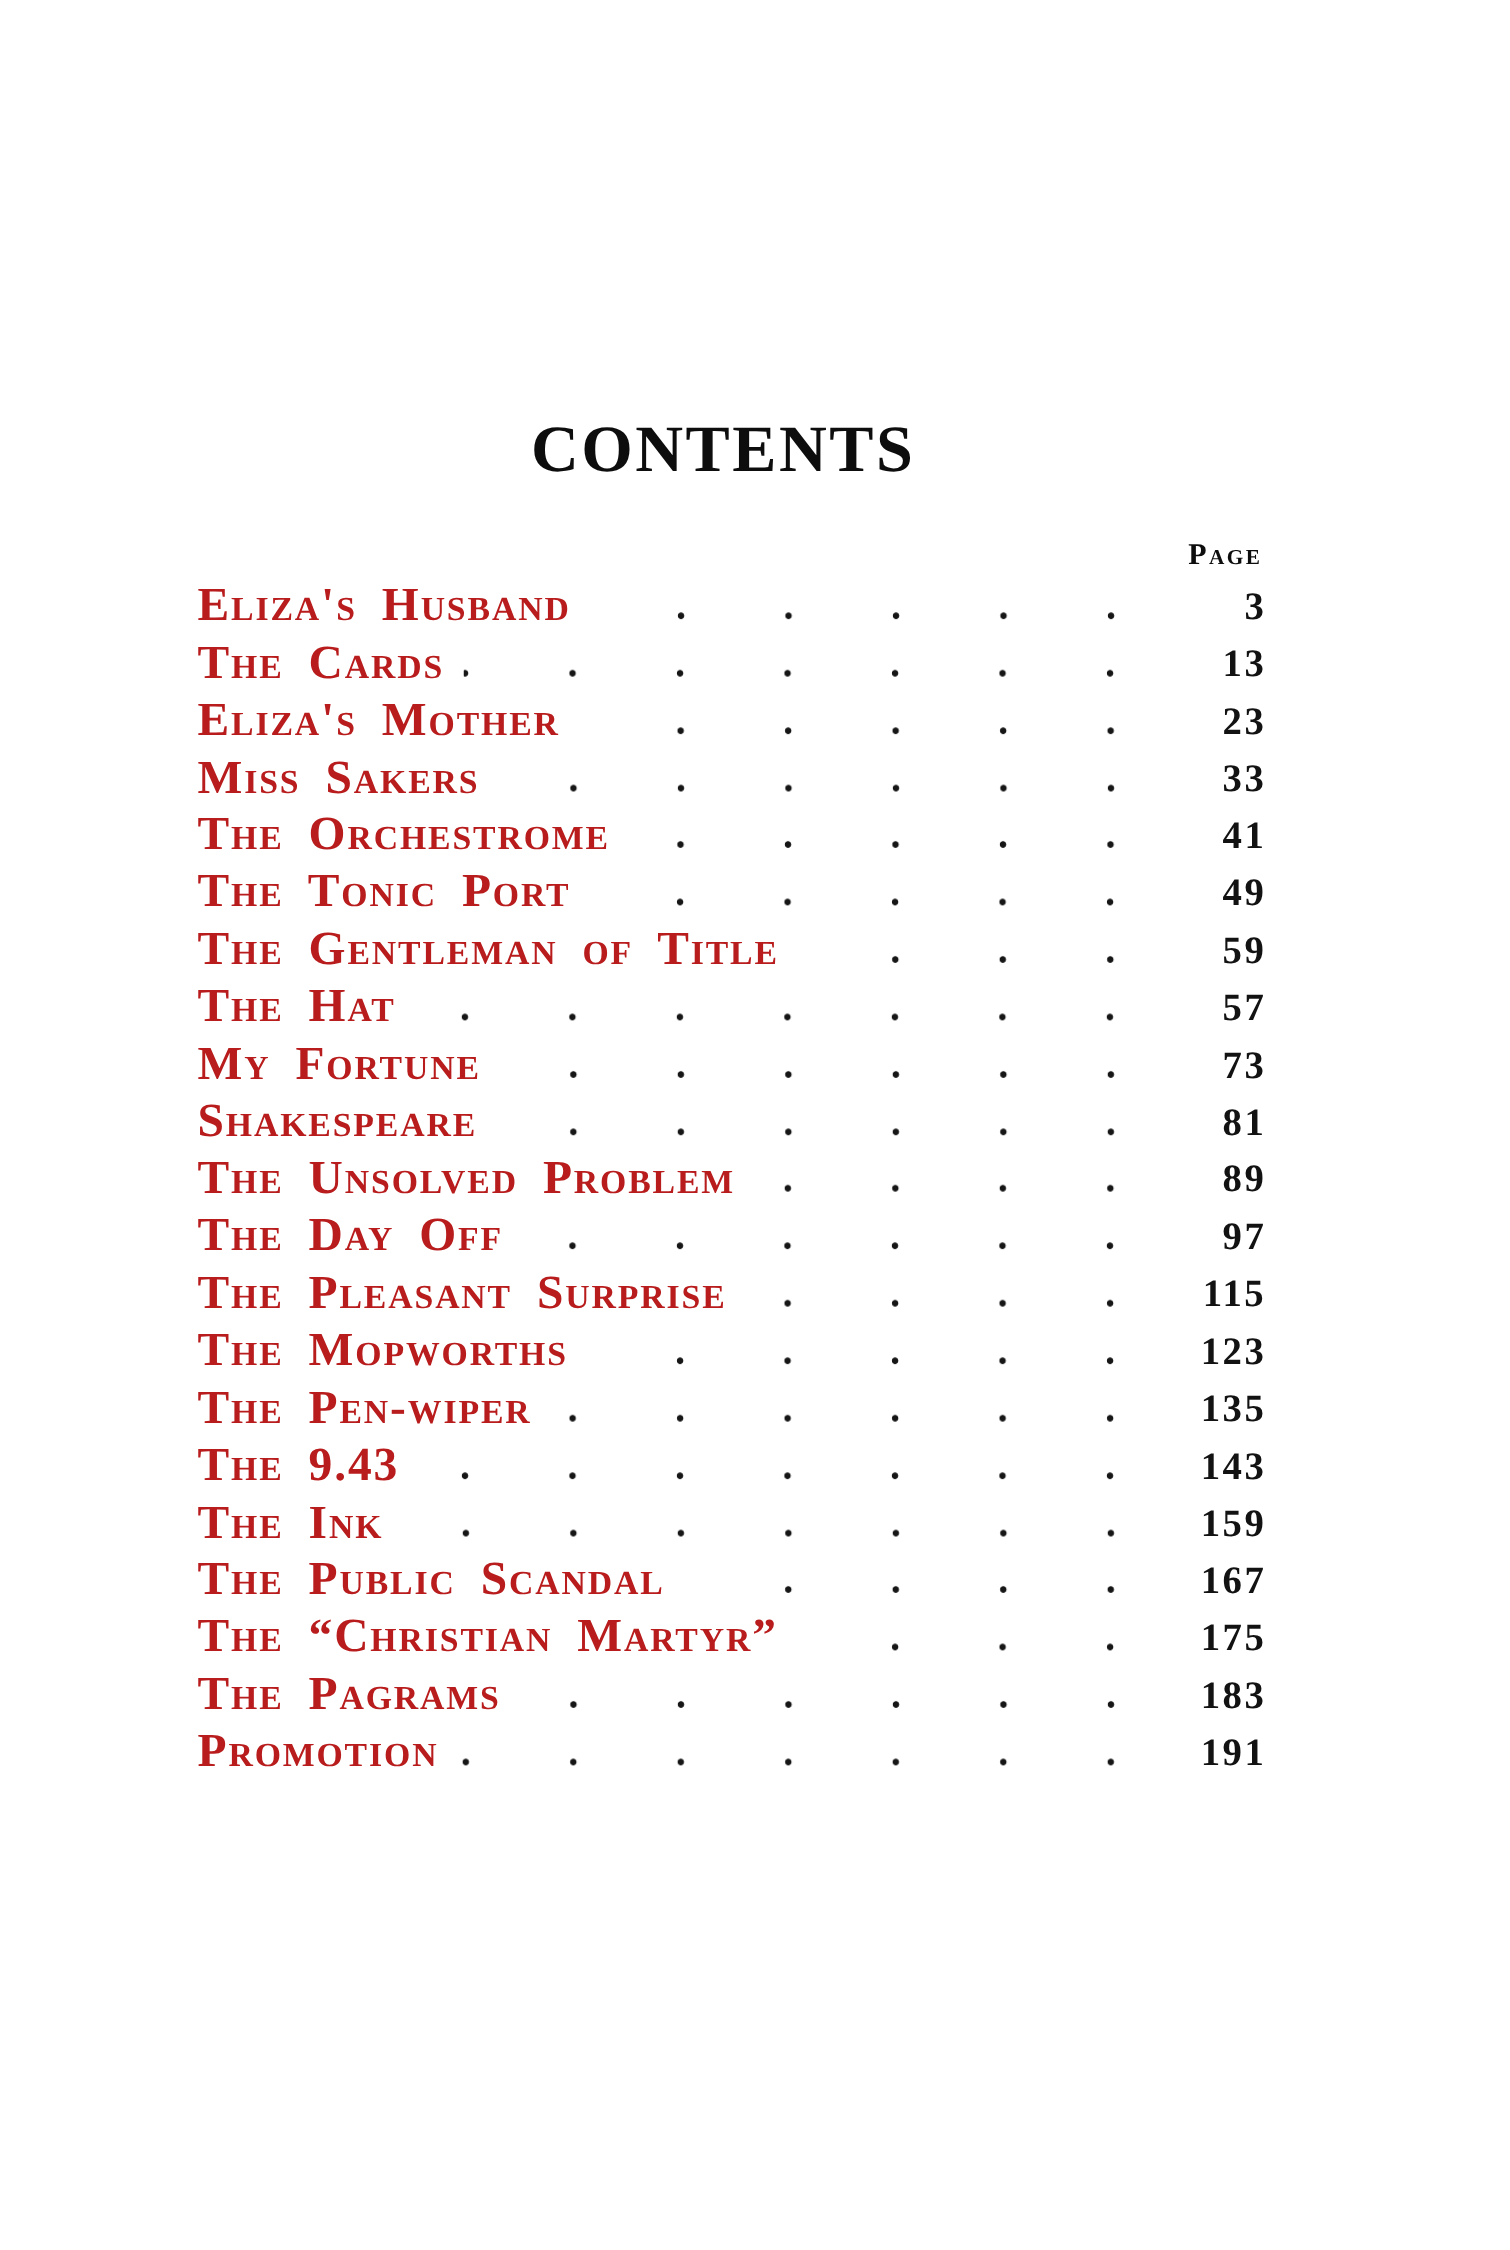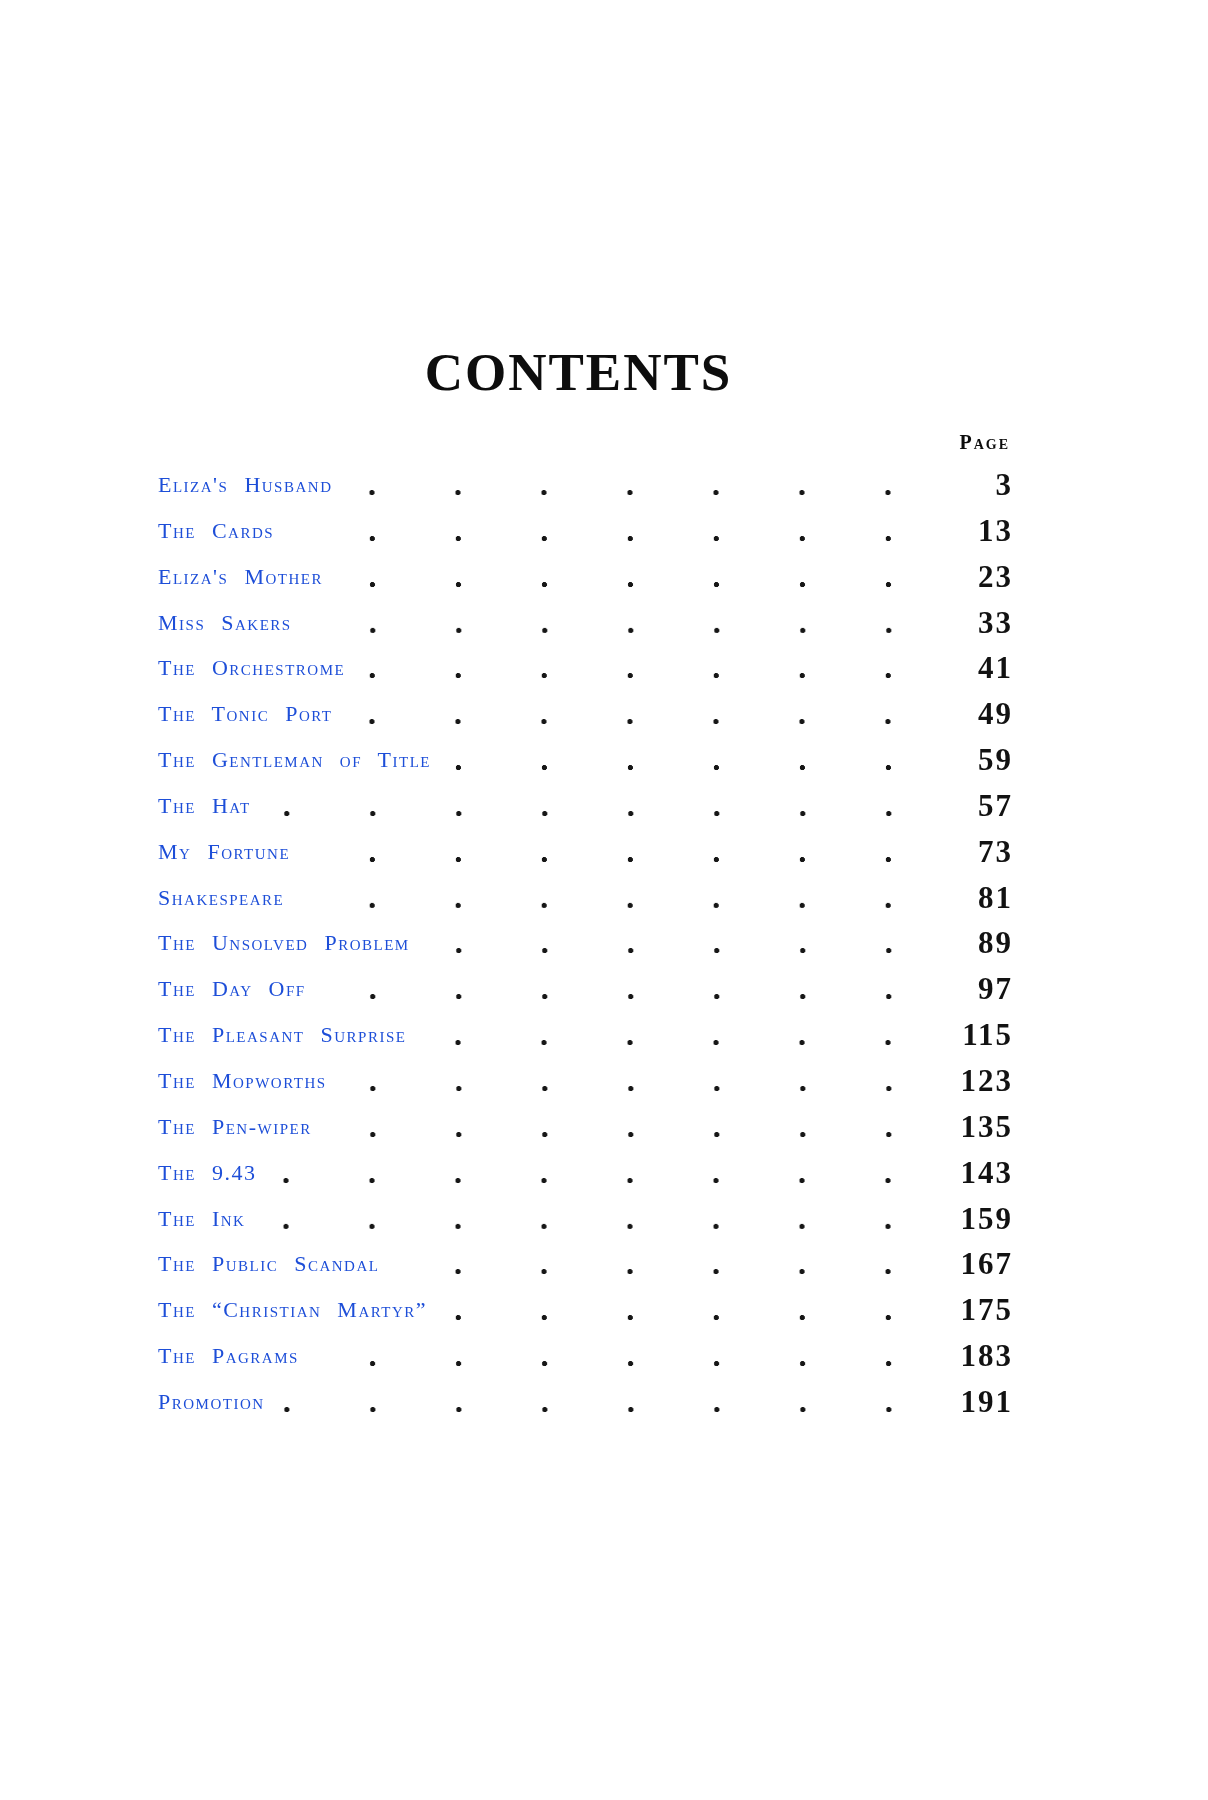--- a/index.html
+++ b/index.html
@@ -21,58 +21,58 @@
     left: 158px;
     right: 195px;   
     top: 0;
     bottom: 0;
   }
   .toc-title-heading {
     position: absolute;
     top: 330px;
     left: 0;
     right: 14px;
-    margin: 16px;
+    margin: 4px;
     text-align: center;
     font-size: 53px;
     font-weight: 700;
     letter-spacing: 2px;
     color: #0d0d0d;
     line-height: 1;
   }
   .page-col-header {
     position: absolute;
     top: 432px;
     right: 3px;
-    font-size: 20px;
+    font-size: 24px;
     font-weight: 700;
     letter-spacing: 2px;
     font-variant-caps: small-caps;
     color: #0d0d0d;
     line-height: 1;
   }
   .rows {
     position: absolute;
     top: 462px;
     left: 0;
     right: 0;
   }
   .toc-row {
     display: flex;
     height: 45.85px;
     white-space: nowrap;
   }
   .toc-entry-title {
     font-variant-caps: small-caps;
-    font-size: 22px;
-    font-weight: 400;
+    font-size: 38px;
+    font-weight: 700;
     letter-spacing: 1.5px;
     word-spacing: 9px;
     line-height: 45.85px;
-    color: #1d4ed8;
+    color: #b91c1c;
   }
   .leader {
     flex: 1;
     margin: 0 12px 0 16px;
     background-image: radial-gradient(circle at 76% 30.5px, #161616 2.3px, rgba(0,0,0,0) 2.9px);
     background-size: 86px 45.85px;
     background-repeat: repeat-x;
     background-position: right center;
   }
   .toc-entry-page {

